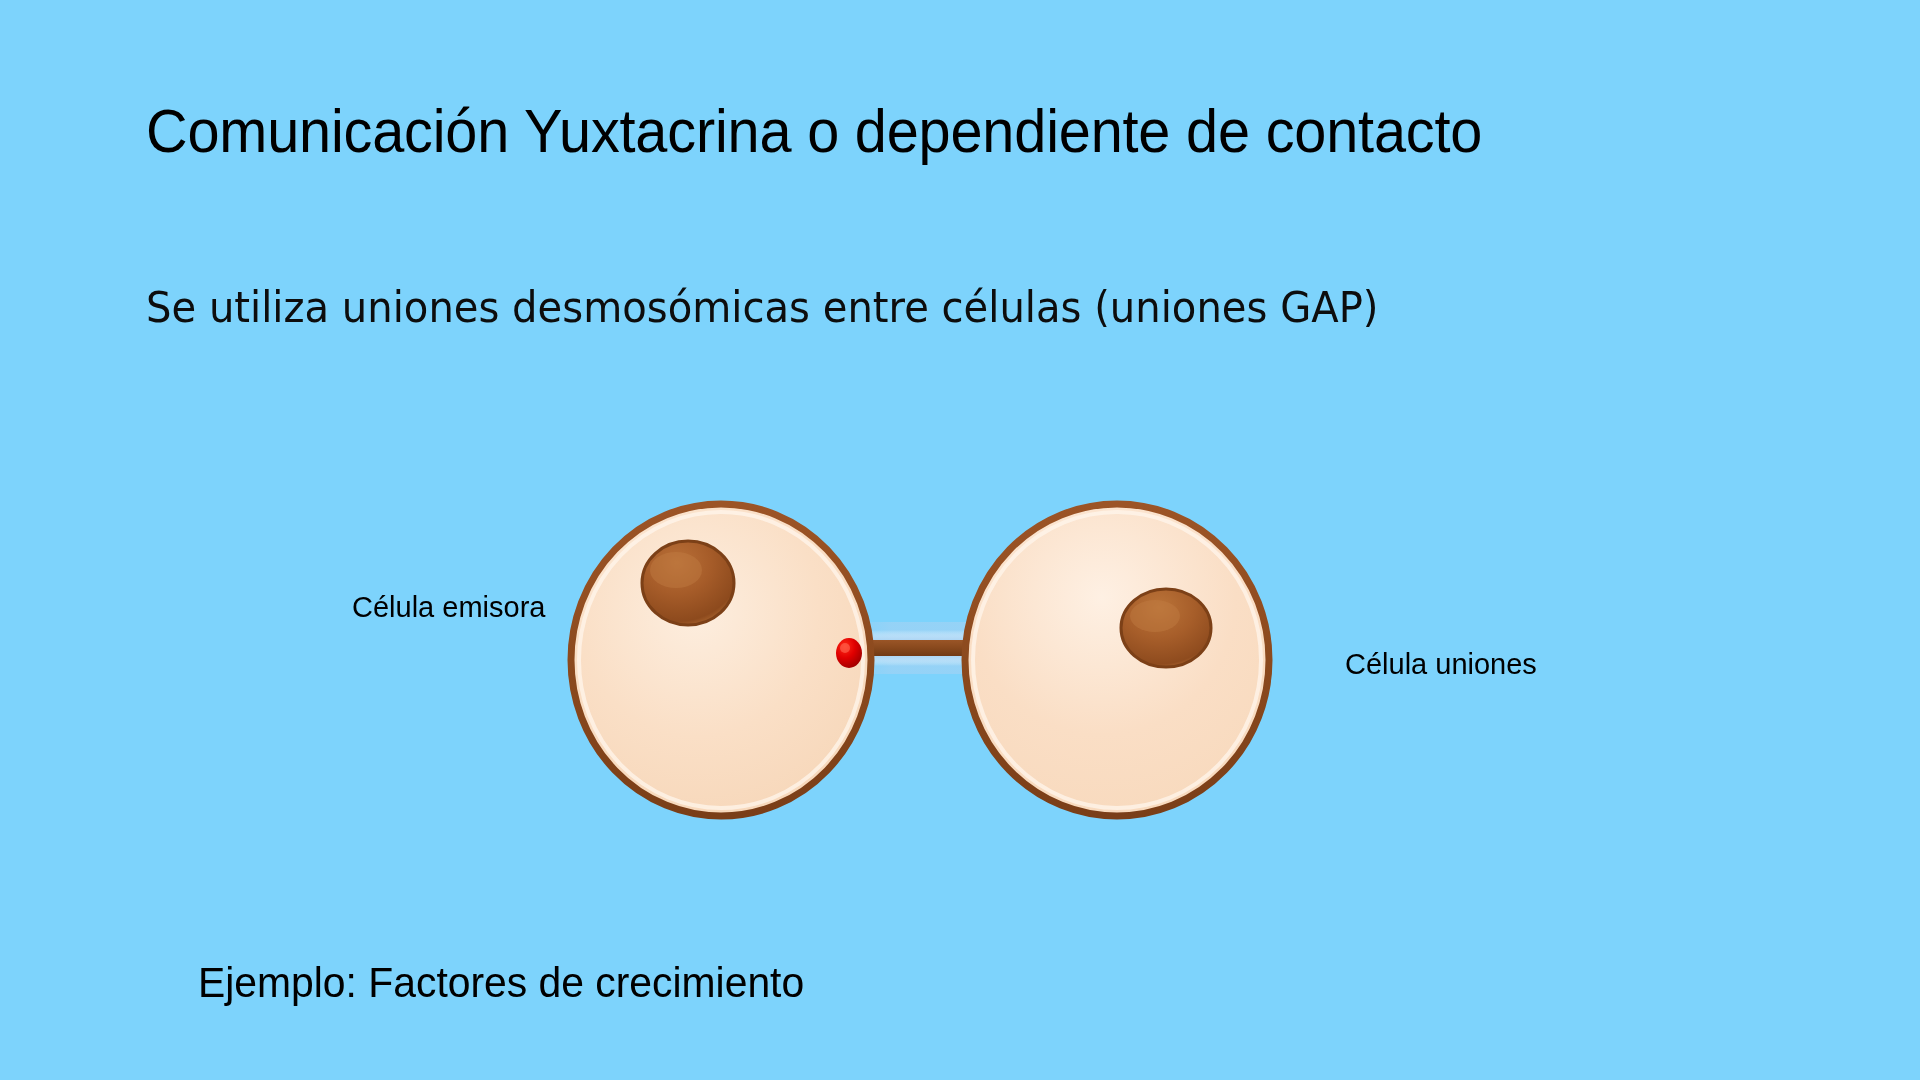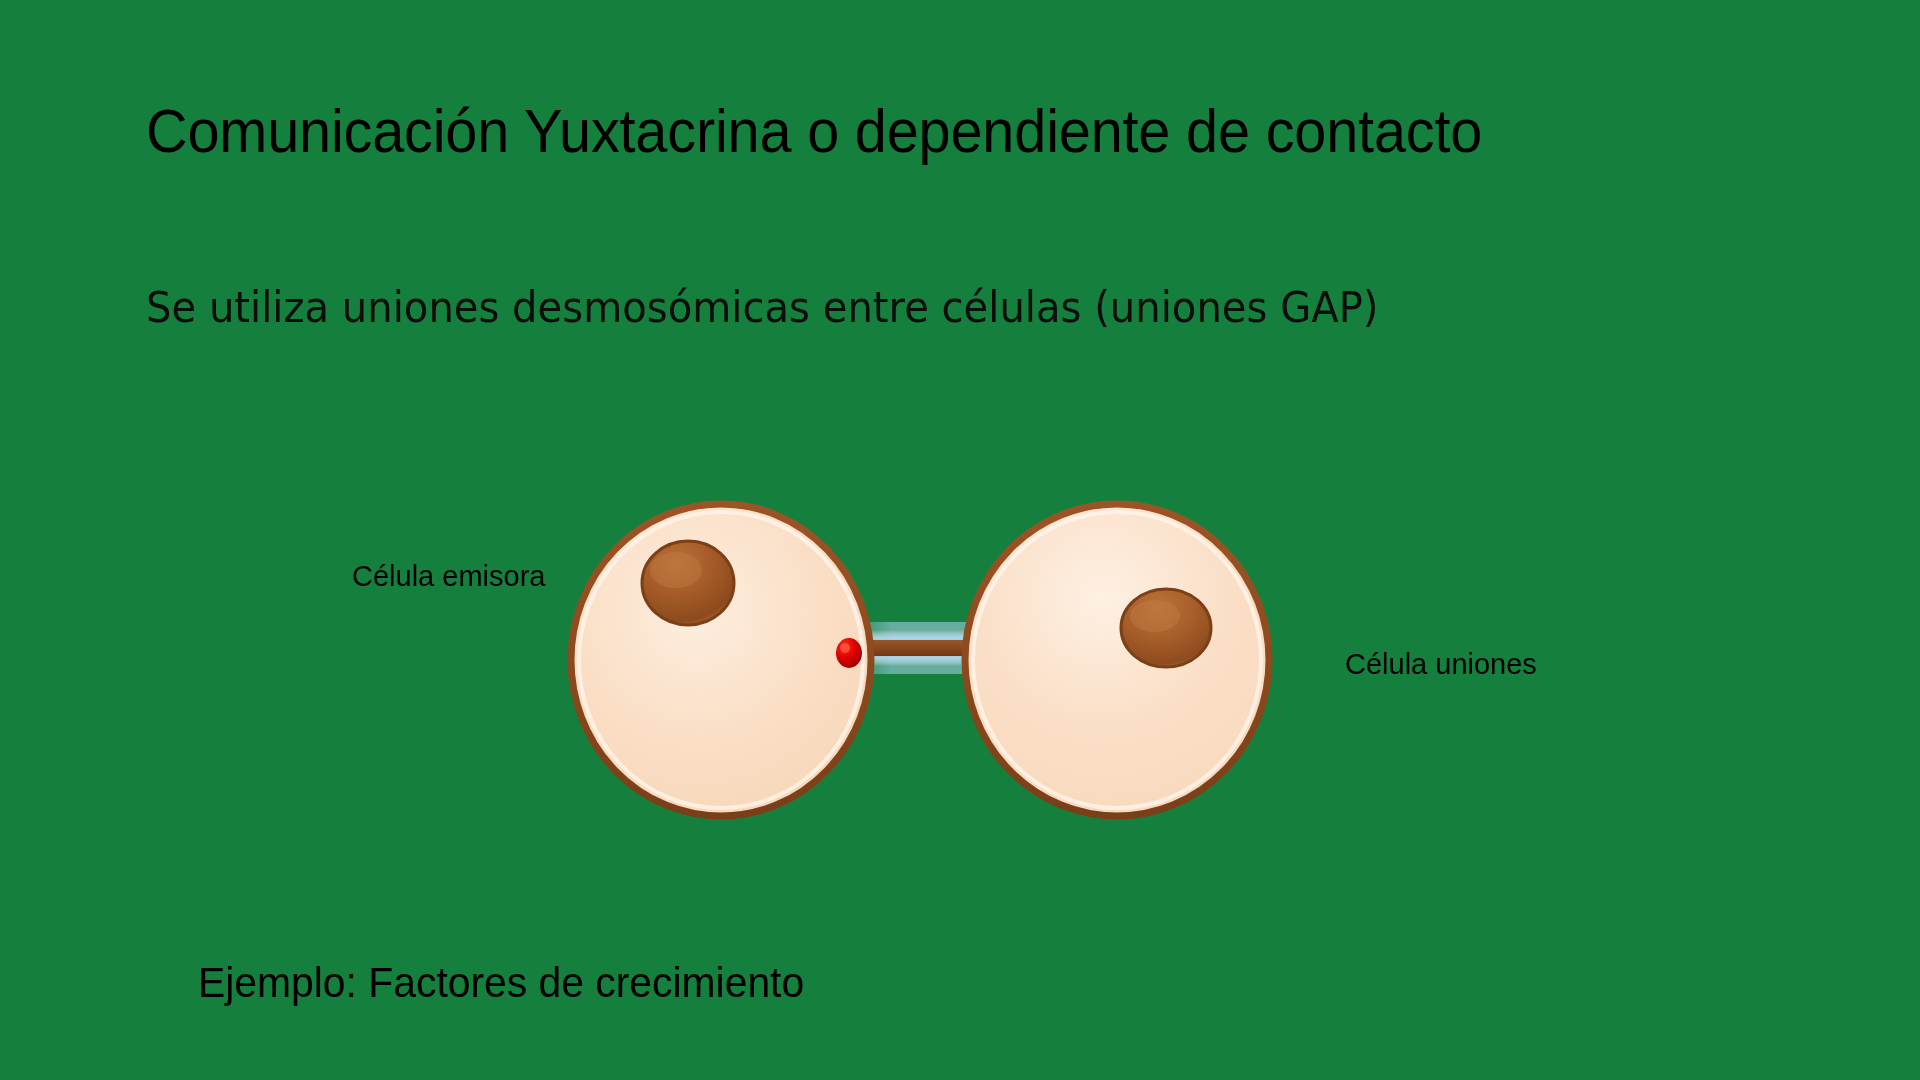--- a/index.html
+++ b/index.html
@@ -13,21 +13,21 @@
     height: 1080px;
     position: relative;
     overflow: hidden;
     font-family: "Liberation Sans", sans-serif;
     color: #000000;
   }
 
   .slide {
     position: absolute;
     inset: 0;
-    background: #15803d;
+    background: #7dd3fc;
   }
 
   
   .slide-title {
     position: absolute;
     left: 146px;
     top: 98px;
     width: 1650px;
     font-family: "Liberation Sans Narrow", "Liberation Sans", sans-serif;
     font-size: 62px;
@@ -85,21 +85,21 @@
   .cell-label {
     position: absolute;
     font-family: "Liberation Sans", sans-serif;
     font-size: 29px;
     font-weight: 400;
     color: #000000;
     white-space: nowrap;
   }
   .label-emisora {
     left: 352px;
-    top: 560px;
+    top: 591px;
     text-align: right;
   }
   .label-blanco {
     left: 1345px;
     top: 648px;
   }
 </style>
 </head>
 <body>
 

